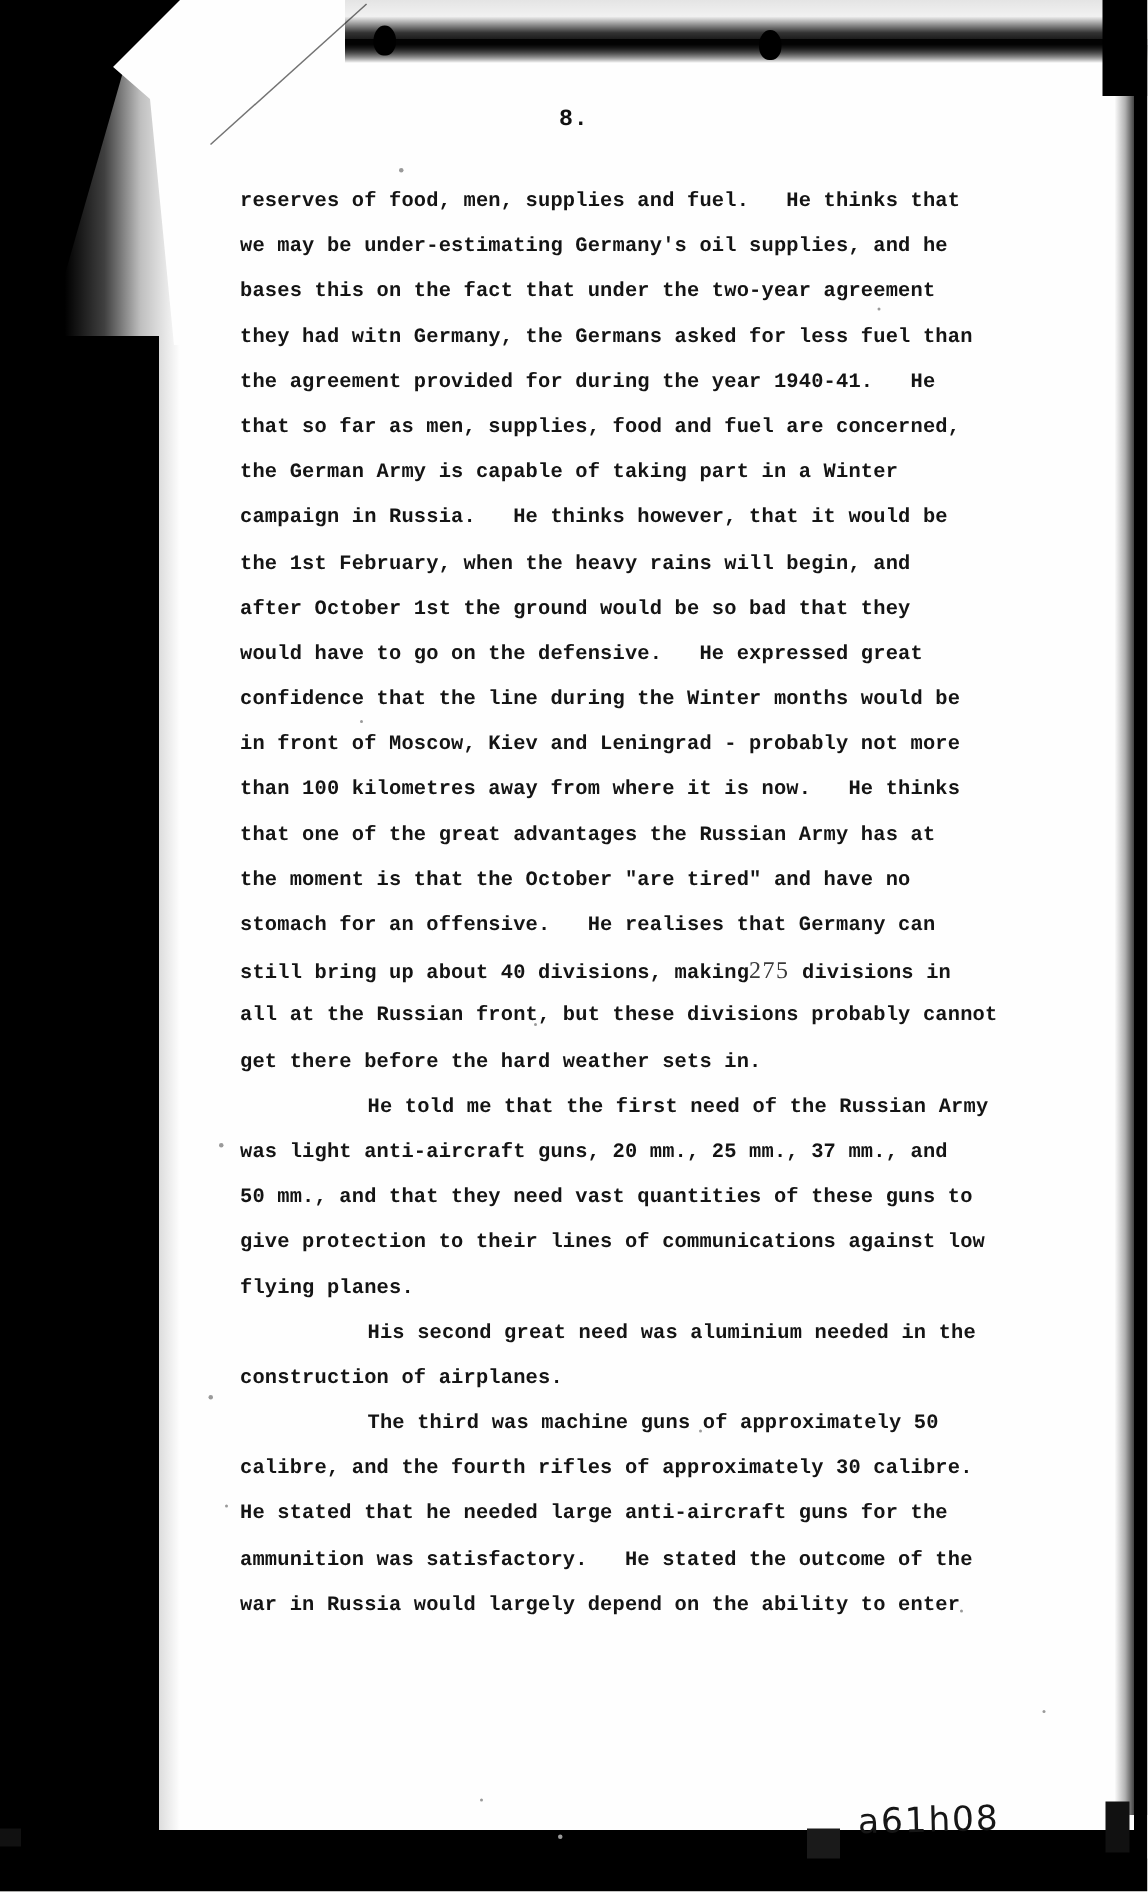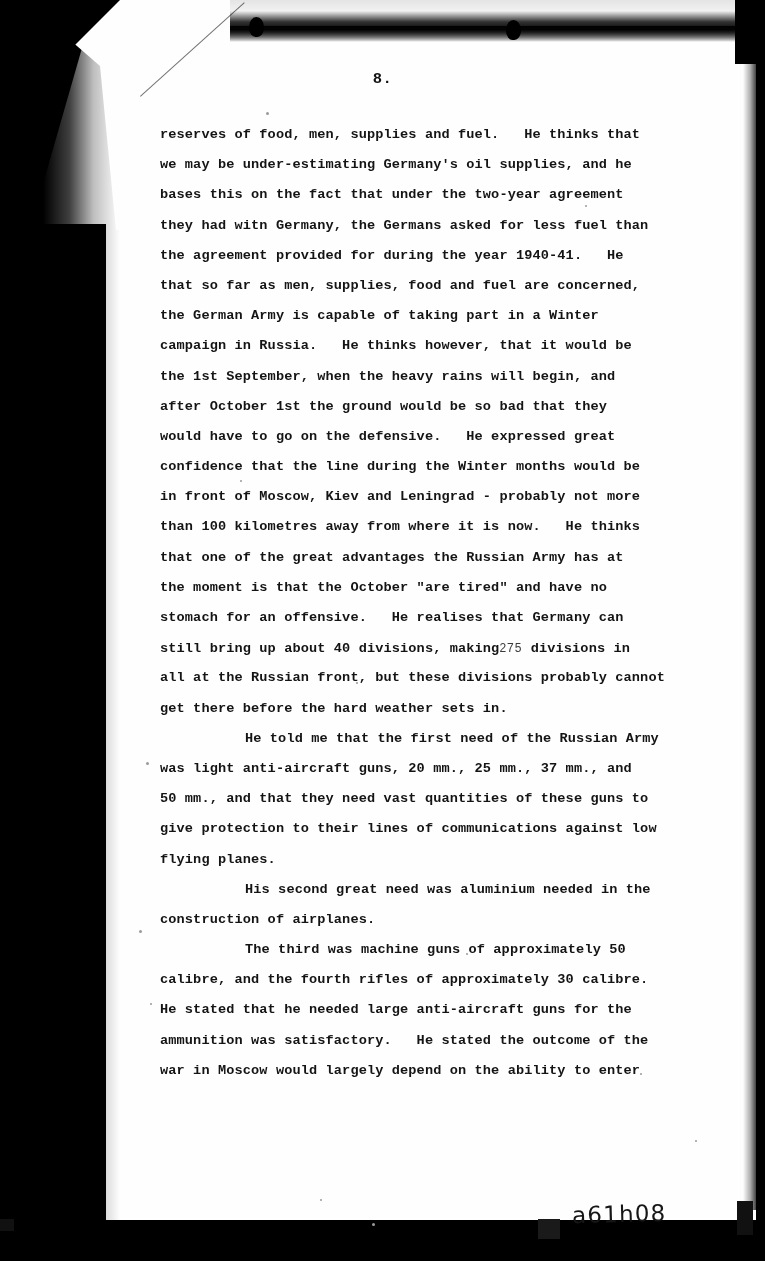--- a/index.html
+++ b/index.html
@@ -257,23 +257,23 @@
   .line.indent {
     padding-left: 85px;
   }
   .strike {
     position: relative;
     text-decoration: line-through;
     text-decoration-thickness: 2px;
     color: #2a2a2a;
   }
   .ins {
-    font-family: Liberation Sans, sans-serif;
+    font-family: Liberation Serif, serif;
     font-weight: 400;
-    font-size: 12px;
+    font-size: 16px;
     color: #3a3a3a;
     letter-spacing: 1px;
     margin-top: 13px;
   }
 
   
   .hand-mark {
     position: absolute;
     left: 572px;
     top: 1201px;
@@ -339,21 +339,21 @@
     <div class="page-number">8.</div>
     <div class="body-text" id="body-text">
         <div class="line">reserves of food, men, supplies and fuel.   He thinks that</div>
         <div class="line">we may be under-estimating Germany's oil supplies, and he</div>
         <div class="line">bases this on the fact that under the two-year agreement</div>
         <div class="line">they had witn Germany, the Germans asked for less fuel than</div>
         <div class="line">the agreement provided for during the year 1940-41.   He</div>
         <div class="line">that so far as men, supplies, food and fuel are concerned,</div>
         <div class="line">the German Army is capable of taking part in a Winter</div>
         <div class="line">campaign in Russia.   He thinks however, that it would be</div>
-        <div class="line">the 1st September, when the heavy rains will begin, and</div>
+        <div class="line">the 1st February, when the heavy rains will begin, and</div>
         <div class="line">after October 1st the ground would be so bad that they</div>
         <div class="line">would have to go on the defensive.   He expressed great</div>
         <div class="line">confidence that the line during the Winter months would be</div>
         <div class="line">in front of Moscow, Kiev and Leningrad - probably not more</div>
         <div class="line">than 100 kilometres away from where it is now.   He thinks</div>
         <div class="line">that one of the great advantages the Russian Army has at</div>
         <div class="line">the moment is that the October "are tired" and have no</div>
         <div class="line">stomach for an offensive.   He realises that Germany can</div>
         <div class="line">still bring up about 40 divisions, making<span class="ins">275</span> divisions in</div>
         <div class="line">all at the Russian front, but these divisions probably cannot</div>
@@ -362,19 +362,19 @@
         <div class="line">was light anti-aircraft guns, 20 mm., 25 mm., 37 mm., and</div>
         <div class="line">50 mm., and that they need vast quantities of these guns to</div>
         <div class="line">give protection to their lines of communications against low</div>
         <div class="line">flying planes.</div>
         <div class="line indent">His second great need was aluminium needed in the</div>
         <div class="line">construction of airplanes.</div>
         <div class="line indent">The third was machine guns of approximately 50</div>
         <div class="line">calibre, and the fourth rifles of approximately 30 calibre.</div>
         <div class="line">He stated that he needed large anti-aircraft guns for the</div>
         <div class="line">ammunition was satisfactory.   He stated the outcome of the</div>
-        <div class="line">war in Moscow would largely depend on the ability to enter</div>
+        <div class="line">war in Russia would largely depend on the ability to enter</div>
       </div>
   </div>
 
   <div class="hand-mark">a61h08</div>
 
 </div>
 
 </body></html>

